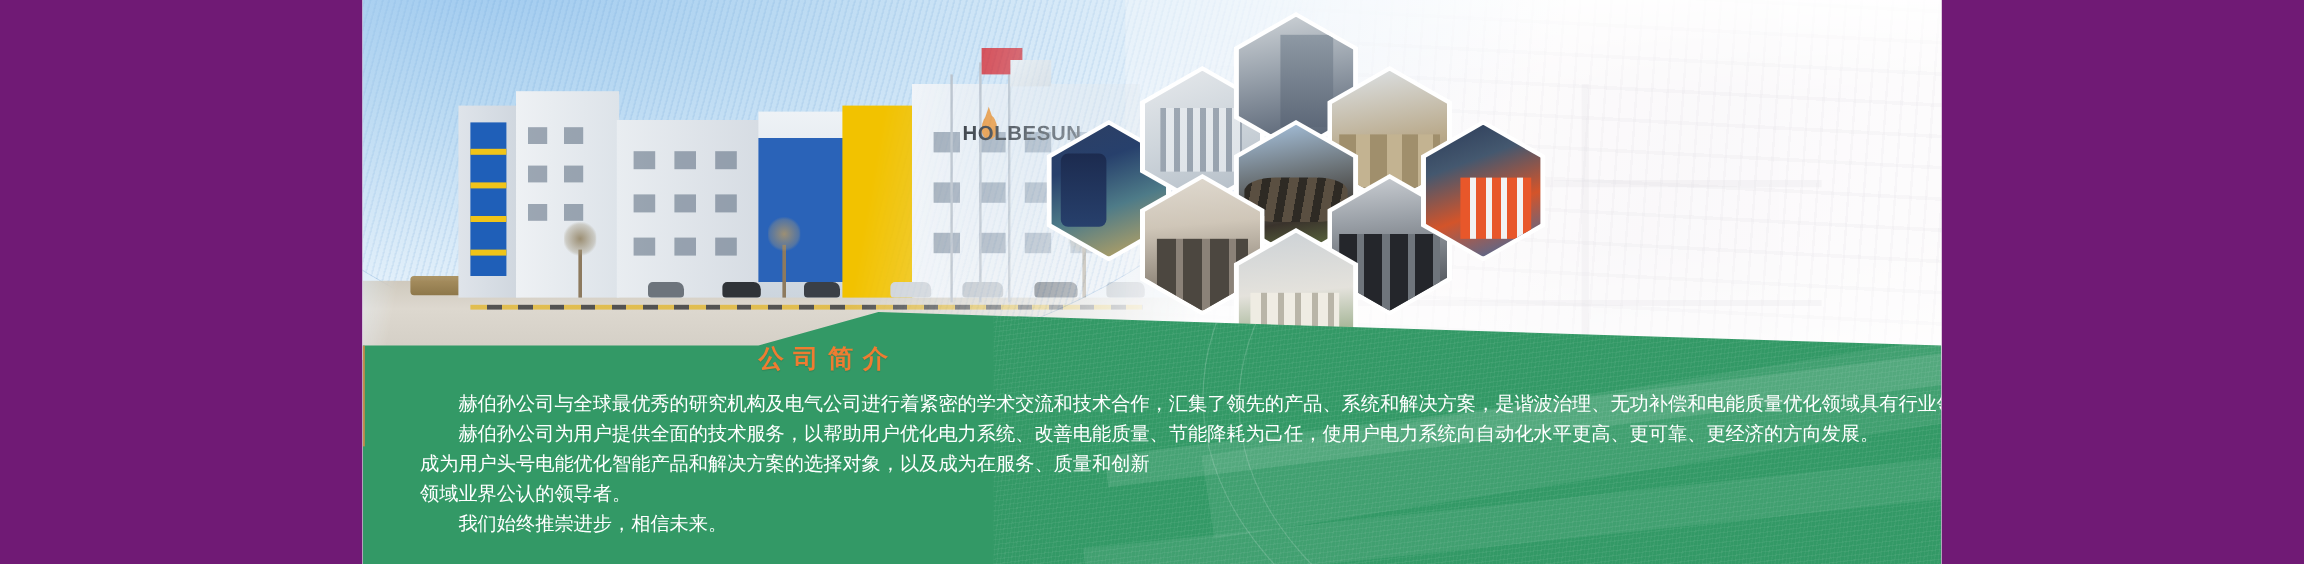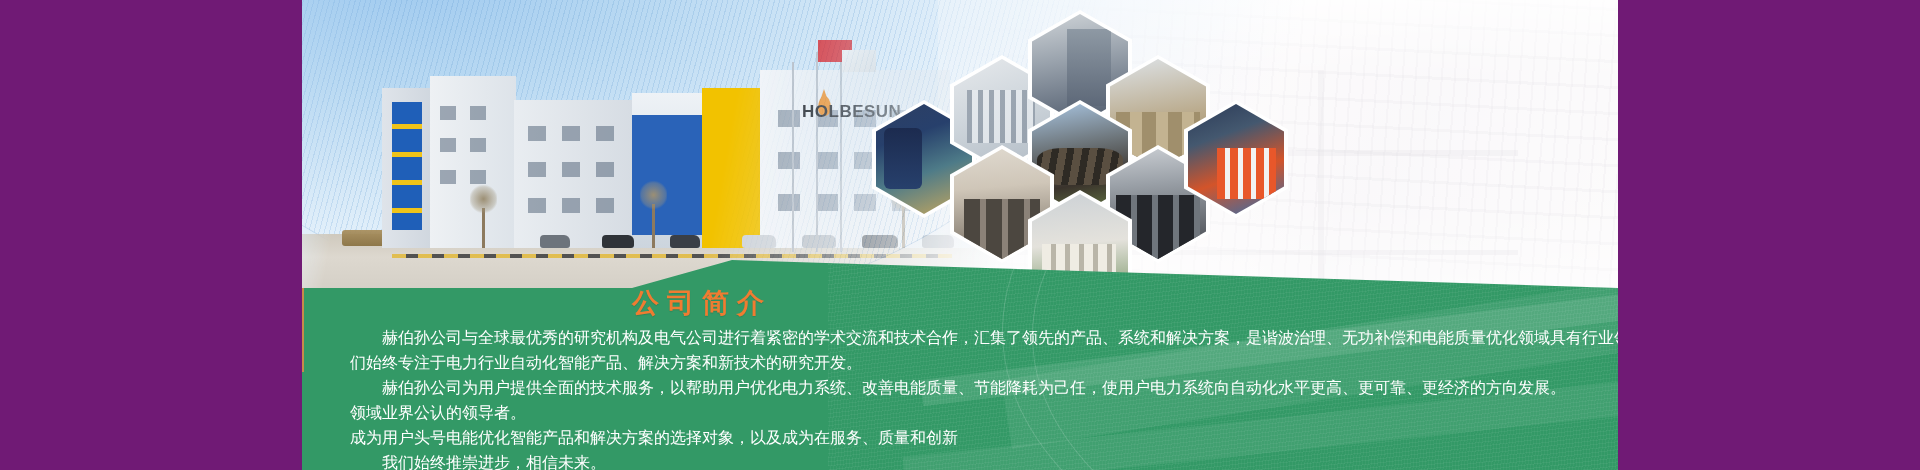--- a/index.html
+++ b/index.html
@@ -169,21 +169,21 @@
       repeating-linear-gradient(96deg, rgba(255,255,255,.04) 0 1px, rgba(255,255,255,0) 1px 3px);
   }
   .arc-thin{
     position:absolute; border:1px solid rgba(255,255,255,.16);
     border-radius:50%; background:transparent;
   }
 
   .band-title{
     position:absolute;left:330px;top:25px;
     font-family:"Liberation Serif","DejaVu Serif",serif;
-    font-size:27px;font-weight:bold;color:#ef7c31;
+    font-size:21px;font-weight:bold;color:#ef7c31;
     letter-spacing:8px;white-space:nowrap;
     text-shadow:0 1px 1px rgba(0,0,0,.12);
   }
 
   .band-body{
     position:absolute;left:48px;right:24px;top:65px;
     color:#ffffff;
     font-family:"Liberation Serif","DejaVu Serif",serif;
     font-size:16px;line-height:25px;
     white-space:nowrap;
@@ -345,22 +345,21 @@
         <div class="arc-thin" style="left:700px;top:-210px;width:900px;height:560px;"></div>
         <div class="arc-thin" style="left:730px;top:-190px;width:880px;height:530px;"></div>
       </div>
 
       <div class="sliver"></div>
 
       <div class="band-title">公司简介</div>
 
       <div class="band-body">
         <p class="indent">赫伯孙公司与全球最优秀的研究机构及电气公司进行着紧密的学术交流和技术合作，汇集了领先的产品、系统和解决方案，是谐波治理、无功补偿和电能质量优化领域具有行业领先地位的专业供应商。我</p>
-        <p>们始终专注于电力行业自动化智能产品、解决方案和新技术的研究开发。</p>
         <p class="indent">赫伯孙公司为用户提供全面的技术服务，以帮助用户优化电力系统、改善电能质量、节能降耗为己任，使用户电力系统向自动化水平更高、更可靠、更经济的方向发展。</p>
+        <p>成为用户头号电能优化智能产品和解决方案的选择对象，以及成为在服务、质量和创新</p>
         <p>领域业界公认的领导者。</p>
-        <p>成为用户头号电能优化智能产品和解决方案的选择对象，以及成为在服务、质量和创新</p>
         <p class="indent">我们始终推崇进步，相信未来。</p>
       </div>
     </div>
 
   </div>
 </div>
 
 </body></html>

